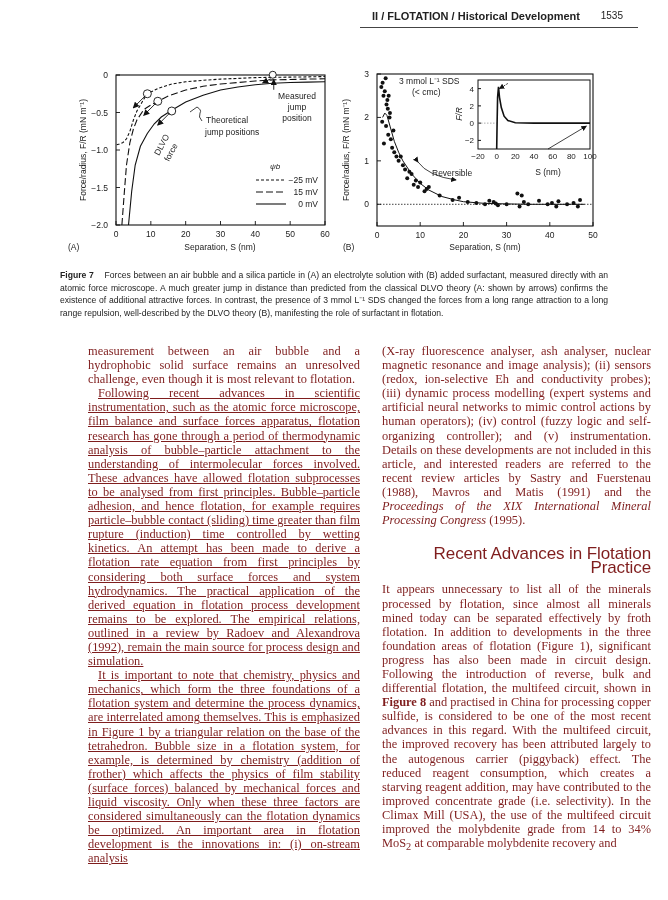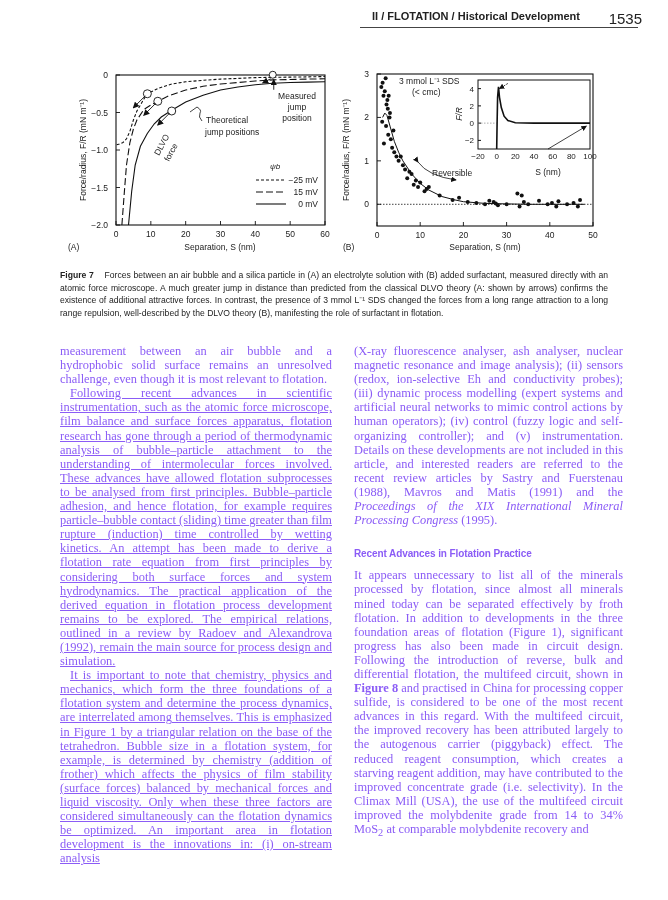--- a/index.html
+++ b/index.html
@@ -1,30 +1,30 @@
 <!DOCTYPE html>
 <html><head>
 <meta charset="utf-8">
 <style>
   html,body{margin:0;padding:0;background:#fff;}
   body{width:668px;height:900px;position:relative;overflow:hidden;color:#1a1a1a;}
   .running-head{position:absolute;top:10px;left:0;width:668px;height:20px;}
   .rh-text{position:absolute;right:88px;top:0;font-family:"Liberation Sans",sans-serif;font-weight:bold;font-size:11px;color:#222;padding-left:43px;}
-  .rh-page{position:absolute;right:26px;top:0;font-family:"Liberation Sans",sans-serif;font-size:15px;color:#222;}
+  .rh-page{position:absolute;right:45px;top:0;font-family:"Liberation Sans",sans-serif;font-size:10px;color:#222;}
   .rh-rule{position:absolute;left:360px;right:30px;top:17px;height:1.2px;background:#444;}
   svg text{font-family:"Liberation Sans",sans-serif;fill:#222;}
   .fig{position:absolute;left:0;top:0;}
   .caption{position:absolute;left:60px;top:269px;width:548px;font-family:"Liberation Sans",sans-serif;font-size:8.6px;line-height:12.6px;color:#222;text-align:justify;}
   .caption b{font-weight:bold;margin-top:20px;}
-  .col{position:absolute;font-family:"Liberation Serif",serif;font-size:12.4px;line-height:14.1px;color:#8b5cf6;text-align:justify;}
+  .col{position:absolute;font-family:"Liberation Serif",serif;font-size:12.4px;line-height:14.1px;color:#7f1d1d;text-align:justify;margin-left:28px;}
   .col p{margin:0;}
   .col p.ind{text-indent:10px;text-decoration:underline;}
   .left{left:60px;top:344px;width:272px;}
   .right{left:354px;top:344px;width:269px;}
-  .h2{font-family:"Liberation Sans",sans-serif;font-weight:bold;font-size:10px;margin:20px 0 7px 0;text-align:left;letter-spacing:-0.1px;}
+  .h2{font-family:"Liberation Sans",sans-serif;font-weight:normal;font-size:17px;margin:20px 0 7px 0;text-align:right;letter-spacing:-0.1px;}
 </style>
 </head>
 <body>
 
 <div class="running-head">
   <span class="rh-text">II / FLOTATION / Historical Development</span>
   <span class="rh-page">1535</span>
   <div class="rh-rule"></div>
 </div>
 

